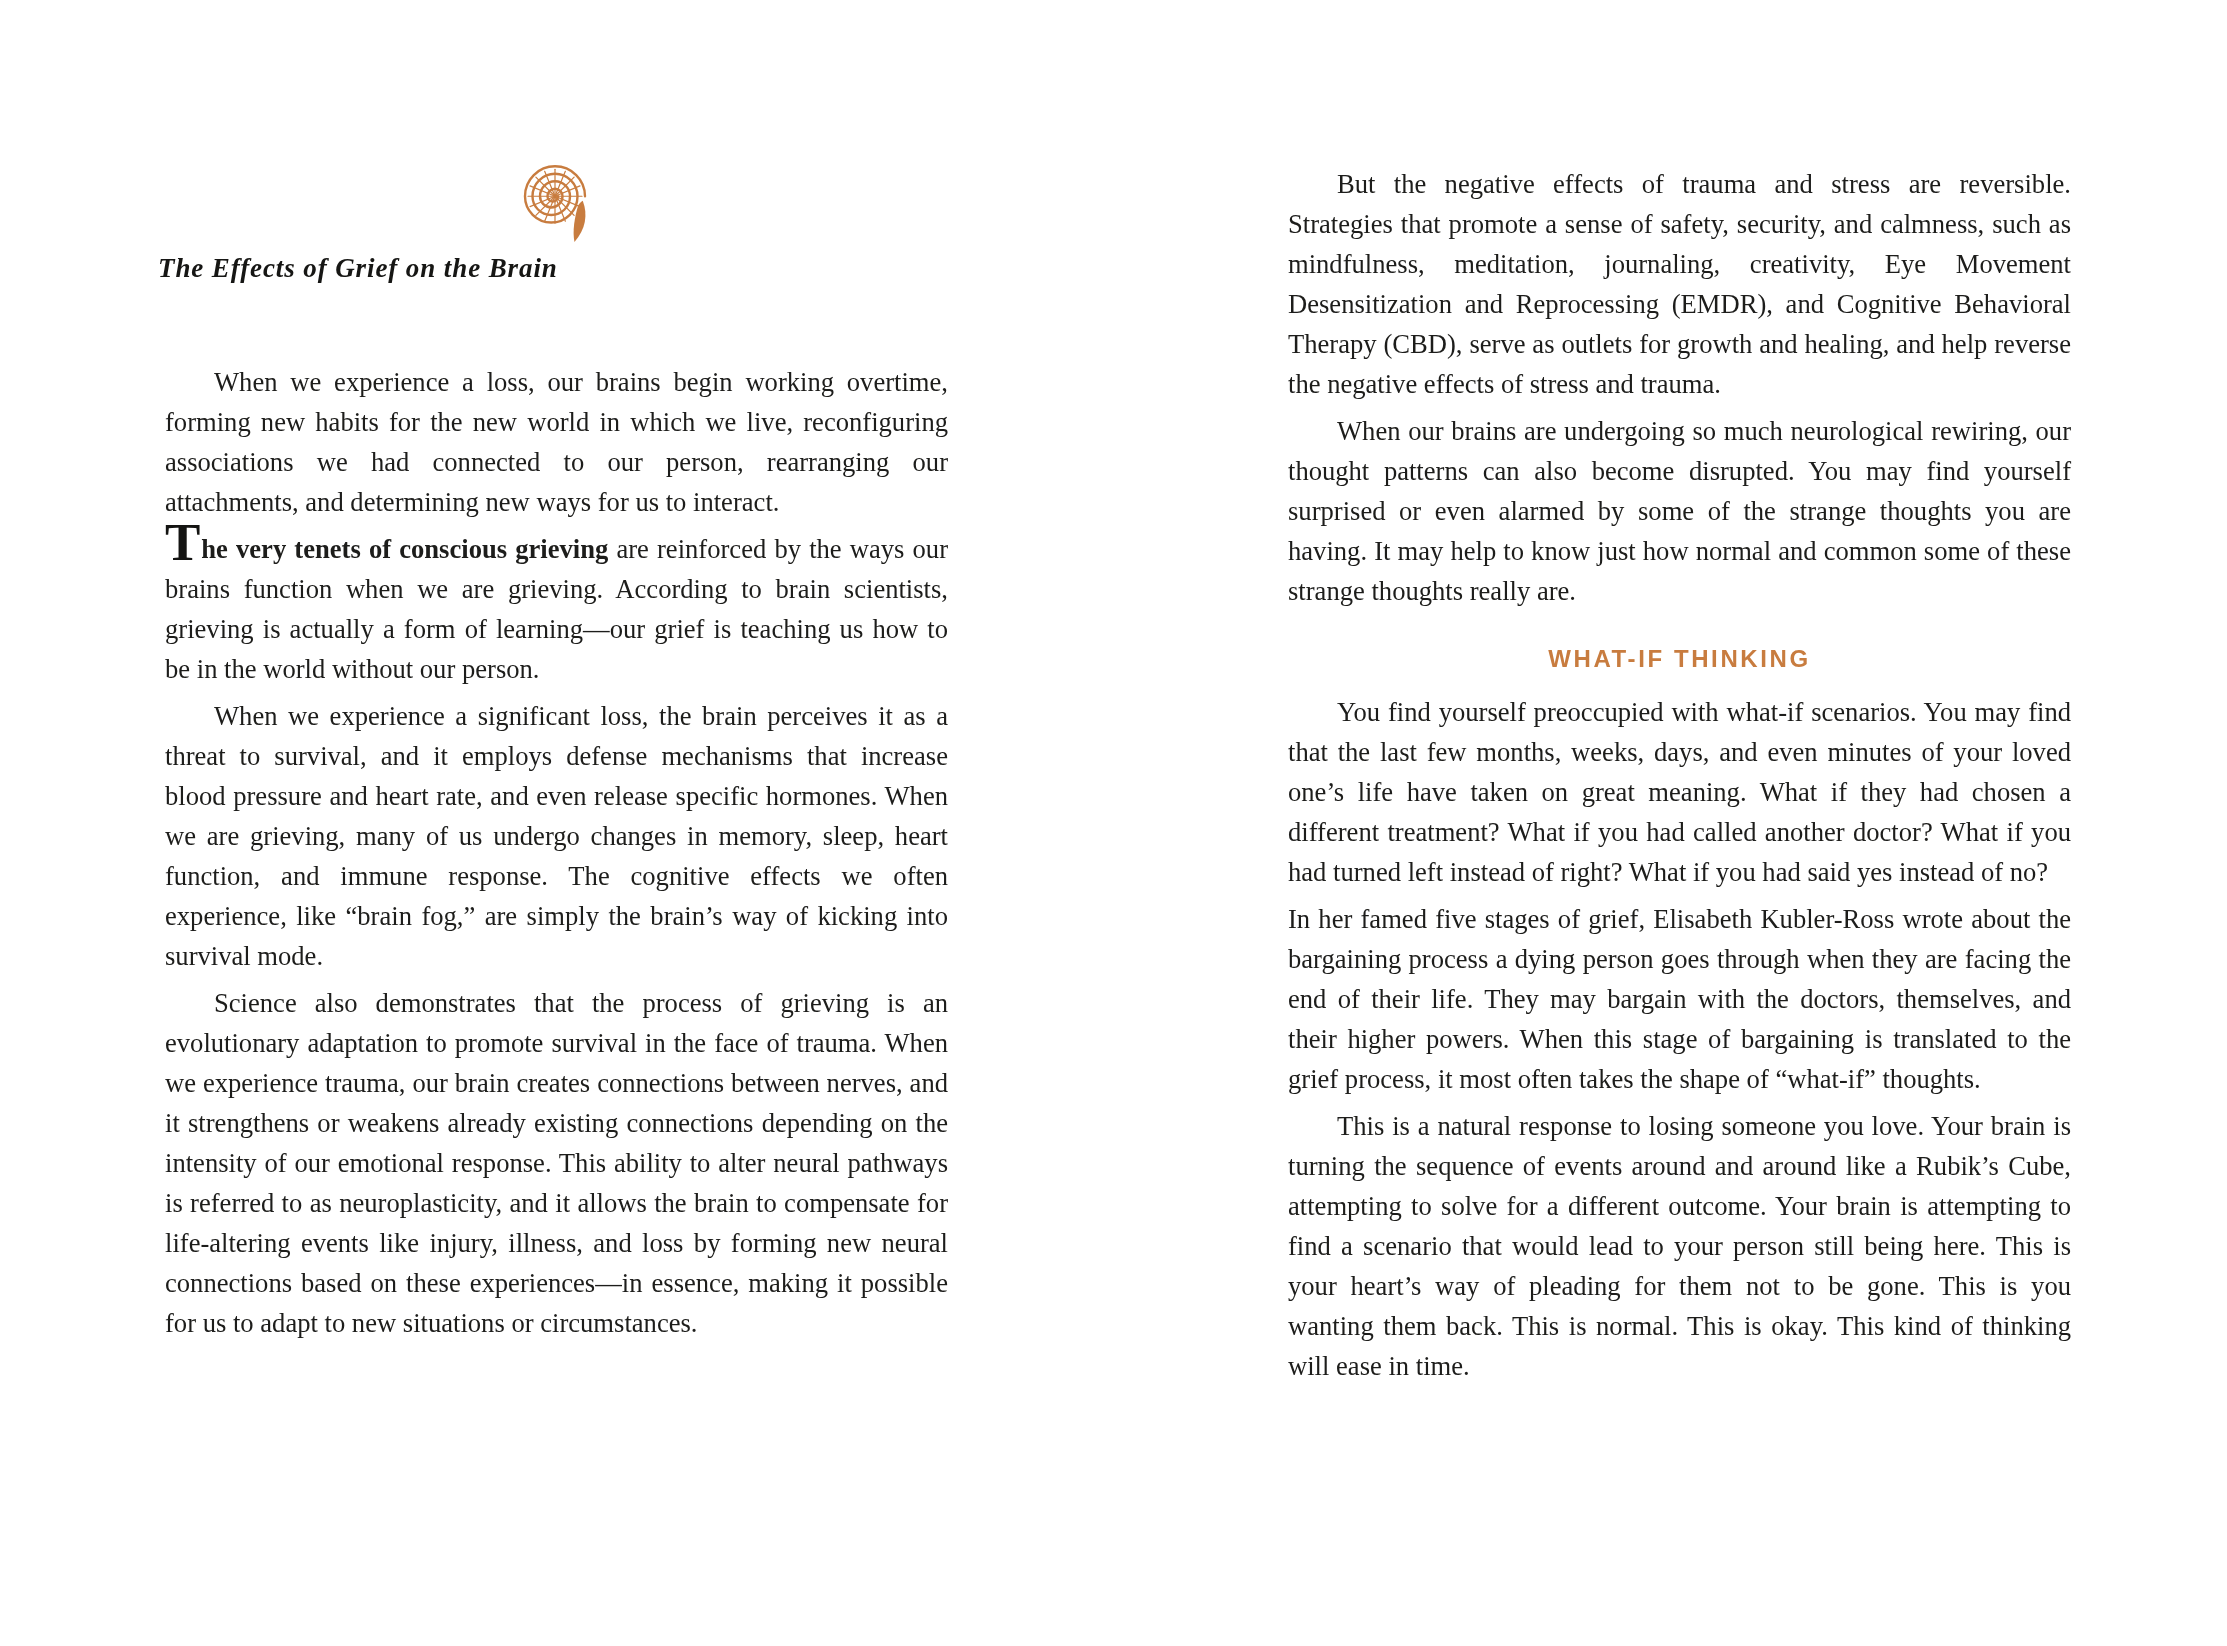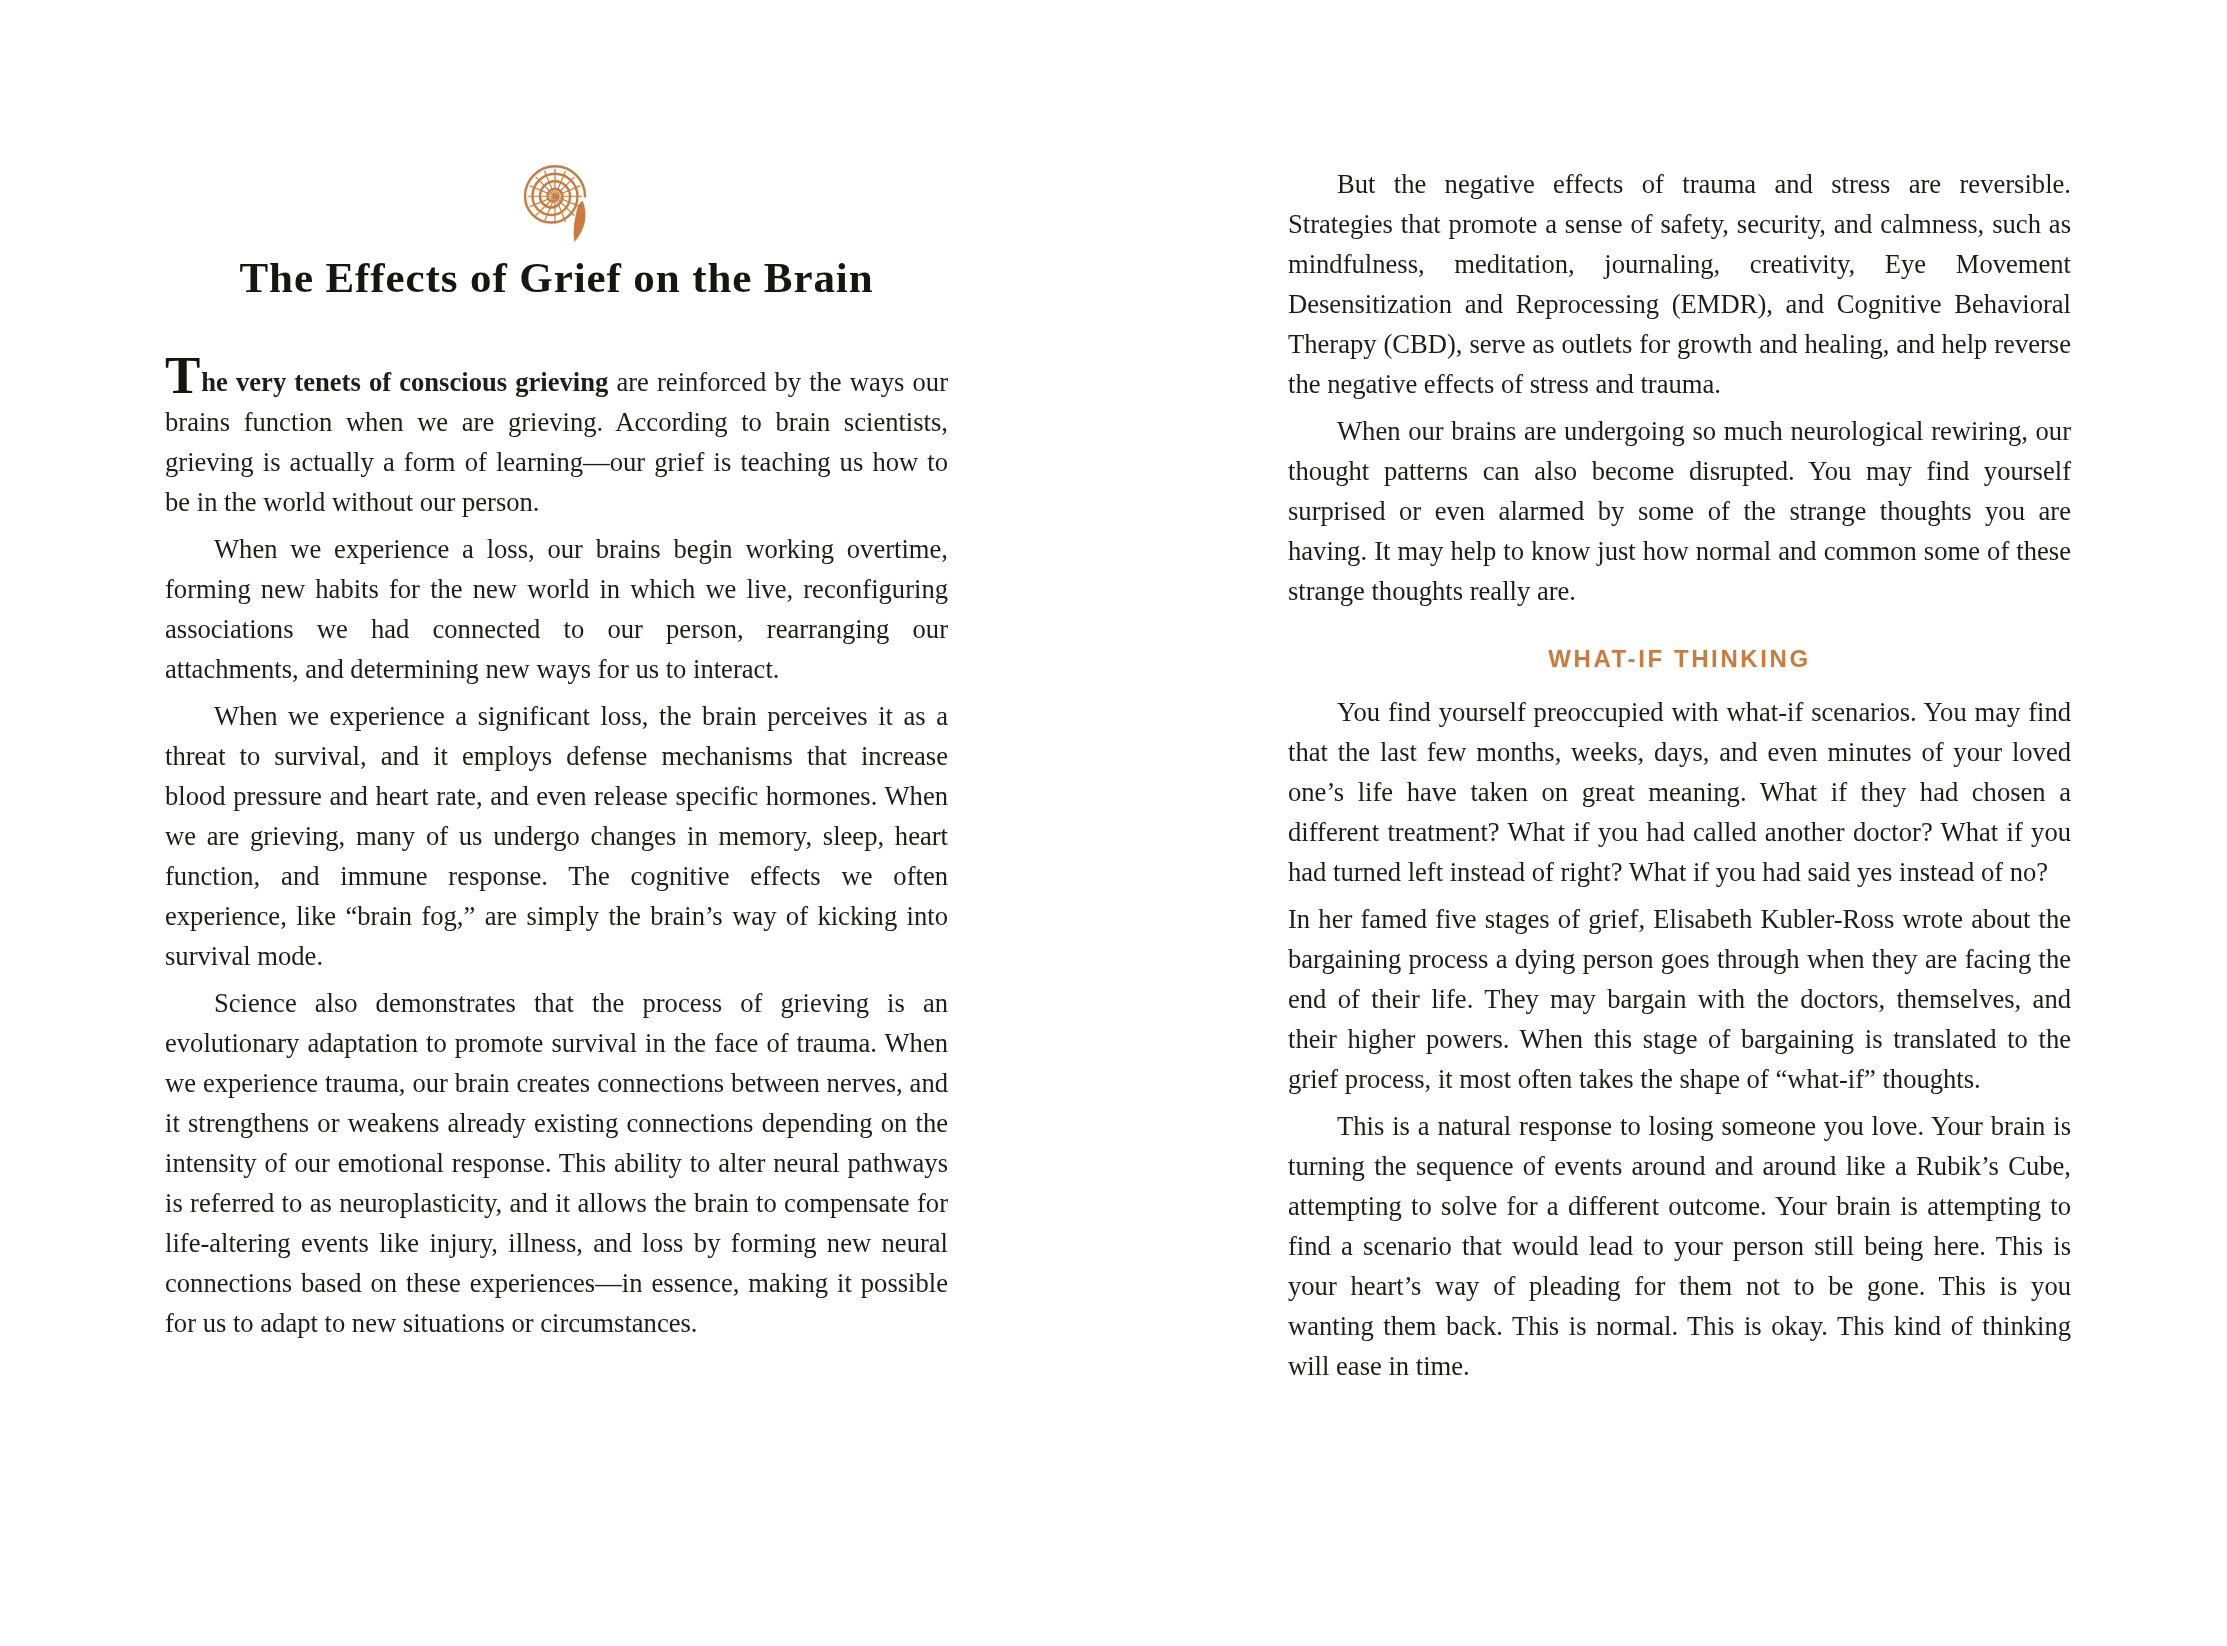--- a/index.html
+++ b/index.html
@@ -31,26 +31,27 @@
     width: 100%;
     text-align: center;
     color: var(--accent, #c87c3f);
   }
   .chapter-title {
     position: absolute;
     top: 254px;
     left: 0;
     width: 100%;
     margin: 0;
-    text-align: center;
-    font-size: 43px;
+    text-align: left;
+    font-size: 27px;
     line-height: 1.1;
     font-weight: 700;
     letter-spacing: 0.9px;
     color: #161614;
+    font-style: italic;
   }
   .body-block {
     position: absolute;
     left: 0;
     width: 100%;
   }
   .left-body  { top: 355px; }
   .right-body { top: 157px; }
 
   p.body-par {
@@ -141,22 +142,22 @@
         </g>
         <path stroke-width="3.2" d="M88,52 A40,40 0 0 0 8,52 A35,35 0 0 0 78,52 A30,30 0 0 0 18,52 A25,25 0 0 0 68,52 A20,20 0 0 0 28,52 A15,15 0 0 0 58,52 A10,10 0 0 0 38,52 A7,7 0 0 0 52,52"></path>
       </g>
       <path fill="currentColor" stroke="none" d="M85,58 C92,76 89,96 74,113 C71,99 74,80 79,64 C81,61 83,59 85,58 Z"></path>
     </svg>
   </div>
 
   <h1 class="chapter-title">The Effects of Grief on the Brain</h1>
 
   <div class="body-block left-body">
+    <p class="body-par indent">When we experience a loss, our brains begin working overtime, forming new habits for the new world in which we live, reconfiguring associations we had connected to our person, rearranging our attachments, and determining new ways for us to interact.</p>
     <p class="body-par"><span class="dropcap">T</span><span class="lead-bold">he very tenets of conscious grieving</span><span> are reinforced by the ways our brains function when we are grieving. According to brain scientists, grieving is actually a form of learning—our grief is teaching us how to be in the world without our person.</span></p>
-    <p class="body-par indent">When we experience a loss, our brains begin working overtime, forming new habits for the new world in which we live, reconfiguring associations we had connected to our person, rearranging our attachments, and determining new ways for us to interact.</p>
     <p class="body-par indent">When we experience a significant loss, the brain perceives it as a threat to survival, and it employs defense mechanisms that increase blood pressure and heart rate, and even release specific hormones. When we are grieving, many of us undergo changes in memory, sleep, heart function, and immune response. The cognitive effects we often experience, like “brain fog,” are simply the brain’s way of kicking into survival mode.</p>
     <p class="body-par indent">Science also demonstrates that the process of grieving is an evolutionary adaptation to promote survival in the face of trauma. When we experience trauma, our brain creates connections between nerves, and it strengthens or weakens already existing connections depending on the intensity of our emotional response. This ability to alter neural pathways is referred to as neuroplasticity, and it allows the brain to compensate for life-altering events like injury, illness, and loss by forming new neural connections based on these experiences—in essence, making it possible for us to adapt to new situations or circumstances.</p>
   </div>
 
 </div>
 
 <div class="page-col right-col">
 
   <div class="body-block right-body">
     <p class="body-par indent">But the negative effects of trauma and stress are reversible. Strategies that promote a sense of safety, security, and calmness, such as mindfulness, meditation, journaling, creativity, Eye Movement Desensitization and Reprocessing (EMDR), and Cognitive Behavioral Therapy (CBD), serve as outlets for growth and healing, and help reverse the negative effects of stress and trauma.</p>

